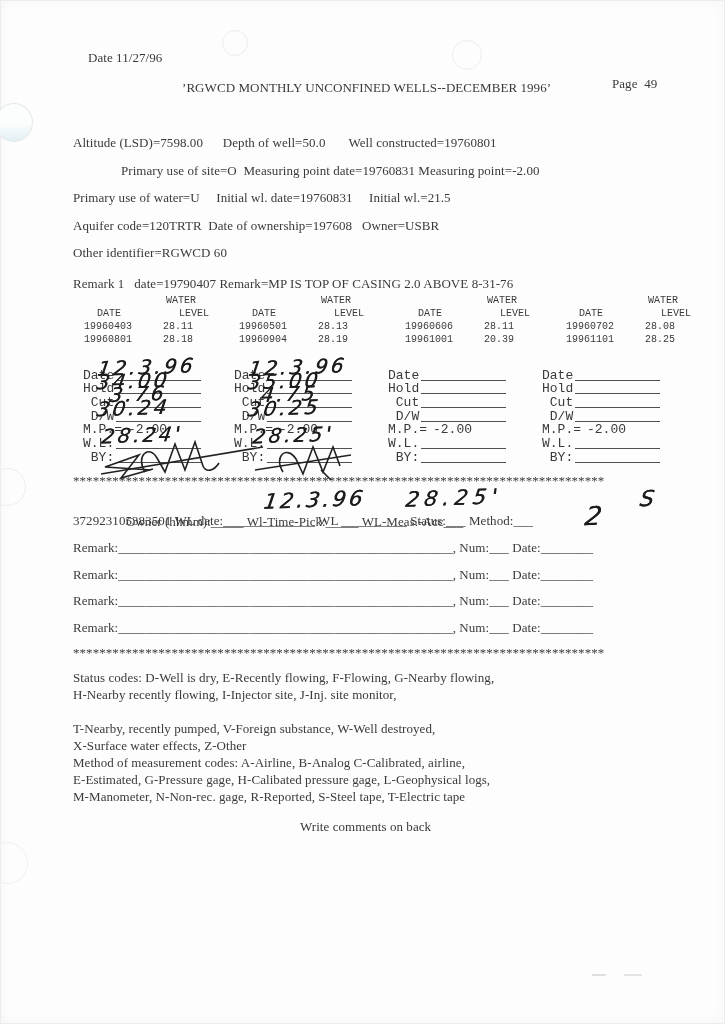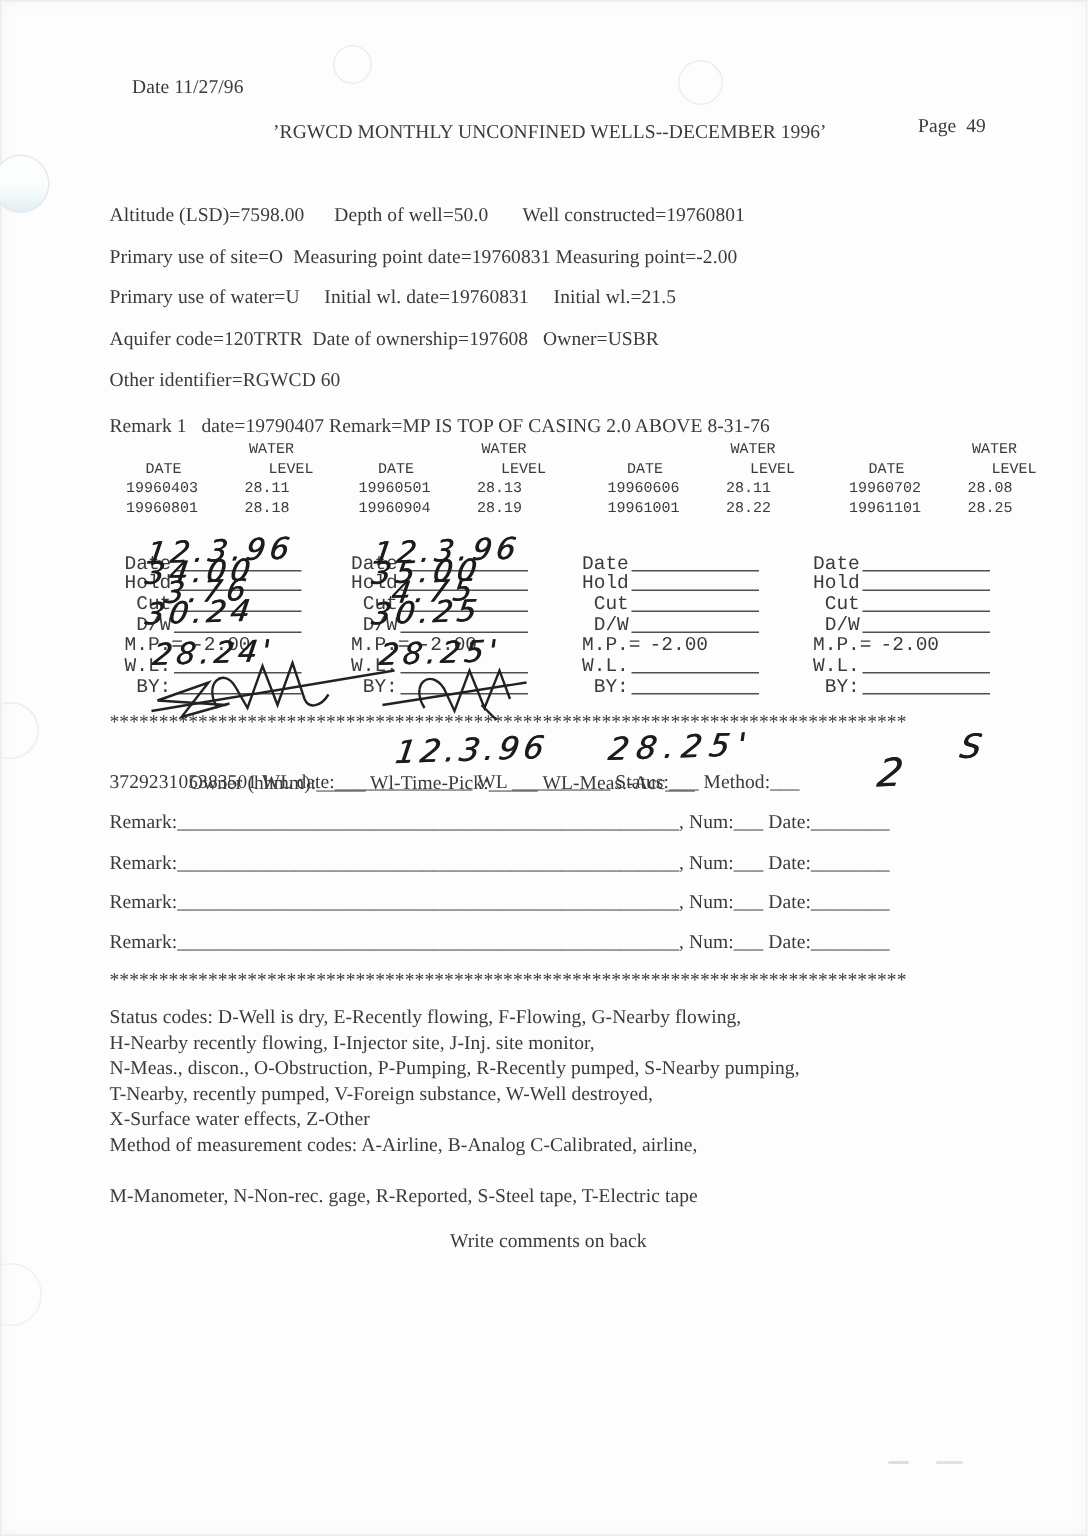--- a/index.html
+++ b/index.html
@@ -47,21 +47,21 @@
   <div class="ghost" style="left:-12px;top:468px;width:36px;height:36px;border-color:#f1ede7;"></div>
   <div class="ghost" style="left:-14px;top:842px;width:40px;height:40px;border-color:#f3f0ea;"></div>
   <div class="dash" style="left:592px;top:974px;width:14px;"></div>
   <div class="dash" style="left:624px;top:974px;width:18px;background:#e3e3e3;"></div>
 
   <div class="ln" style="left:88px;top:51px;">Date 11/27/96</div>
   <div class="ln" style="left:612px;top:51px;margin-top:26px;">Page  49</div>
   <div class="ln" style="left:182px;top:81px;">’RGWCD MONTHLY UNCONFINED WELLS--DECEMBER 1996’</div>
 
   <div class="ln" style="top:136px;">Altitude (LSD)=7598.00      Depth of well=50.0       Well constructed=19760801</div>
-  <div class="ln" style="top:164px;">Primary use of site=O  Measuring point date=19760831 Measuring point=-2.00</div>
+  <div class="ln" style="top:164px;margin-left:48px;">Primary use of site=O  Measuring point date=19760831 Measuring point=-2.00</div>
   <div class="ln" style="top:191px;">Primary use of water=U     Initial wl. date=19760831     Initial wl.=21.5</div>
   <div class="ln" style="top:219px;">Aquifer code=120TRTR  Date of ownership=197608   Owner=USBR</div>
   <div class="ln" style="top:246px;">Other identifier=RGWCD 60</div>
   <div class="ln" style="top:277px;">Remark 1   date=19790407 Remark=MP IS TOP OF CASING 2.0 ABOVE 8-31-76</div>
 
   <div class="wtcol" style="left:84px;">
     <div class="wt-line"><span class="wt-date"></span><span class="wt-h">WATER</span></div>
     <div class="wt-line"><span class="wt-date wt-hd">DATE</span><span class="wt-h">LEVEL</span></div>
     <div class="wt-line"><span class="wt-date">19960403</span><span>28.11</span></div>
     <div class="wt-line"><span class="wt-date">19960801</span><span>28.18</span></div>
@@ -69,21 +69,21 @@
   <div class="wtcol" style="left:239px;">
     <div class="wt-line"><span class="wt-date"></span><span class="wt-h">WATER</span></div>
     <div class="wt-line"><span class="wt-date wt-hd">DATE</span><span class="wt-h">LEVEL</span></div>
     <div class="wt-line"><span class="wt-date">19960501</span><span>28.13</span></div>
     <div class="wt-line"><span class="wt-date">19960904</span><span>28.19</span></div>
   </div>
   <div class="wtcol" style="left:405px;">
     <div class="wt-line"><span class="wt-date"></span><span class="wt-h">WATER</span></div>
     <div class="wt-line"><span class="wt-date wt-hd">DATE</span><span class="wt-h">LEVEL</span></div>
     <div class="wt-line"><span class="wt-date">19960606</span><span>28.11</span></div>
-    <div class="wt-line"><span class="wt-date">19961001</span><span>28.22</span></div>
+    <div class="wt-line"><span class="wt-date">19961001</span><span>20.39</span></div>
   </div>
   <div class="wtcol" style="left:566px;">
     <div class="wt-line"><span class="wt-date"></span><span class="wt-h">WATER</span></div>
     <div class="wt-line"><span class="wt-date wt-hd">DATE</span><span class="wt-h">LEVEL</span></div>
     <div class="wt-line"><span class="wt-date">19960702</span><span>28.08</span></div>
     <div class="wt-line"><span class="wt-date">19961101</span><span>28.25</span></div>
   </div>
 
   <div class="fb" style="left:83px;">
     <div class="fb-row"><span>Date</span><span class="fb-ul"></span><span class="hw fb-hw o-date">12.3.96</span></div>
@@ -147,22 +147,22 @@
 
   <div class="ln" style="top:541px;">Remark:___________________________________________________, Num:___ Date:________</div>
   <div class="ln" style="top:568px;">Remark:___________________________________________________, Num:___ Date:________</div>
   <div class="ln" style="top:594px;">Remark:___________________________________________________, Num:___ Date:________</div>
   <div class="ln" style="top:621px;">Remark:___________________________________________________, Num:___ Date:________</div>
 
   <div class="ln" style="top:646px;">*********************************************************************************</div>
 
   <div class="ln" style="top:671px;">Status codes: D-Well is dry, E-Recently flowing, F-Flowing, G-Nearby flowing,</div>
   <div class="ln" style="top:688px;">H-Nearby recently flowing, I-Injector site, J-Inj. site monitor,</div>
-  <div class="ln" style="top:705px;">N-Meas., discon., O-Obstruction, P-Pumping, R-Recently pumped, S-Nearby pumping,</div>
   <div class="ln" style="top:722px;">T-Nearby, recently pumped, V-Foreign substance, W-Well destroyed,</div>
   <div class="ln" style="top:739px;">X-Surface water effects, Z-Other</div>
 
   <div class="ln" style="top:756px;">Method of measurement codes: A-Airline, B-Analog C-Calibrated, airline,</div>
+  <div class="ln" style="top:773px;">E-Estimated, G-Pressure gage, H-Calibated pressure gage, L-Geophysical logs,</div>
   <div class="ln" style="top:790px;">M-Manometer, N-Non-rec. gage, R-Reported, S-Steel tape, T-Electric tape</div>
 
   <div class="ln" style="left:300px;top:820px;">Write comments on back</div>
 
 </div>
 
 </body></html>

